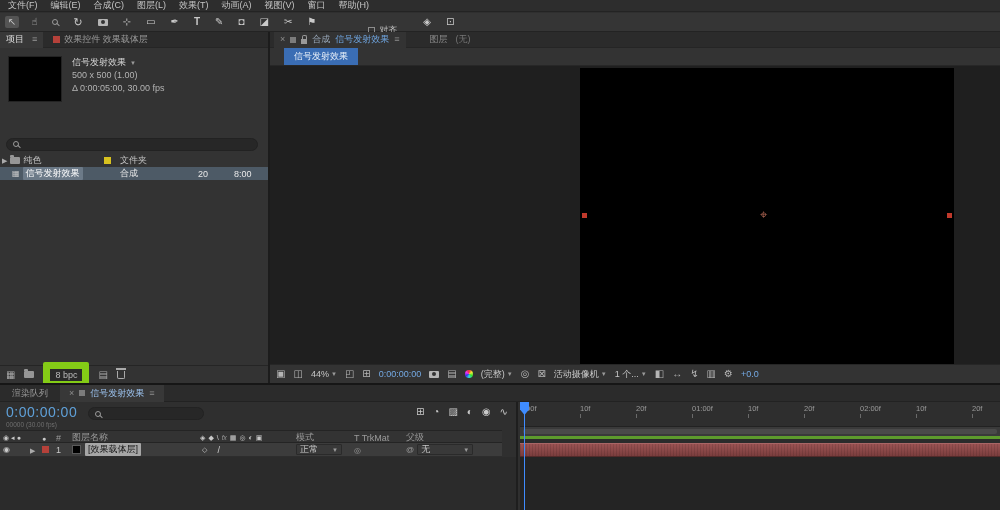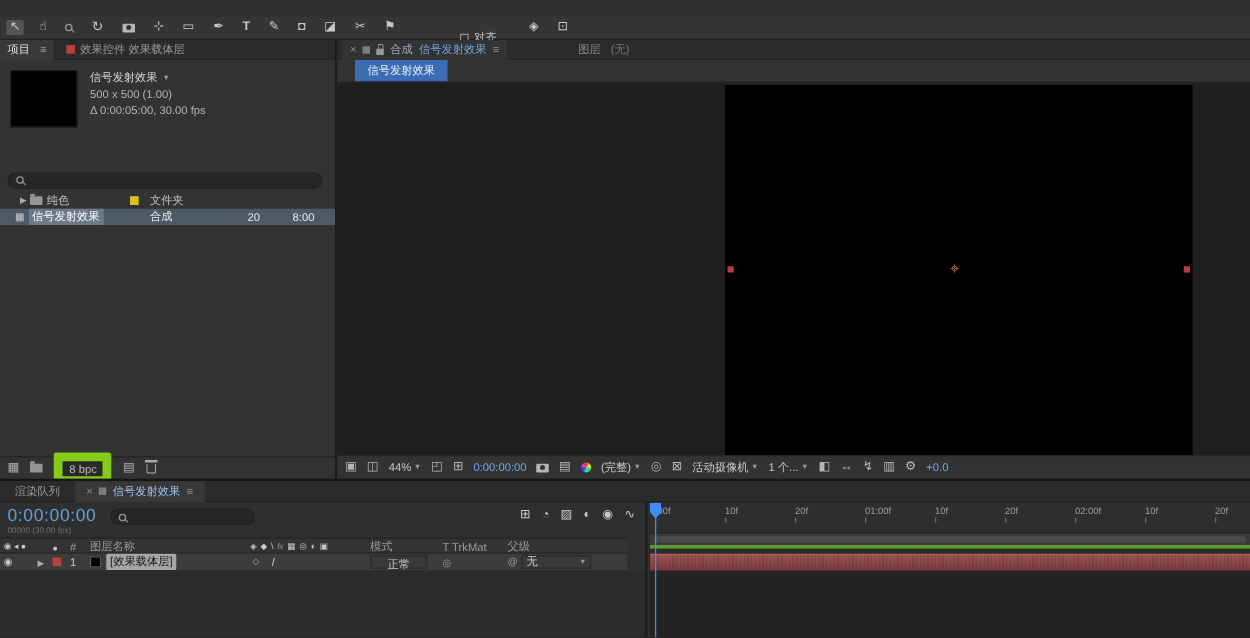--- a/index.html
+++ b/index.html
@@ -28,20 +28,31 @@
 .rmark{position:absolute;top:2px;color:#9a9a9a;font-size:7.5px;}
 .rmark::after{content:'';display:block;width:1px;height:4px;background:#6a6a6a;margin-top:1px;}
 .selbox{background:#a6a6a6;color:#151515;padding:0 3px;border-radius:1px;}
 .ddbox{background:#393939;border:1px solid #2a2a2a;border-radius:1px;padding:0 3px;display:inline-flex;align-items:center;height:11px;}
 </style>
 </head>
 <body>
 
 <div id="app">
 
+  <div class="abs row" style="left:0;top:0;width:1000px;height:12px;background:#2d2d2d;border-bottom:1px solid #232323;padding-left:8px;gap:13px;color:#c4c4c4;">
+    <span>文件(F)</span>
+    <span>编辑(E)</span>
+    <span>合成(C)</span>
+    <span>图层(L)</span>
+    <span>效果(T)</span>
+    <span>动画(A)</span>
+    <span>视图(V)</span>
+    <span>窗口</span>
+    <span>帮助(H)</span>
+  </div>
 
   <div class="abs row" style="left:0;top:13px;width:1000px;height:19px;background:#353535;border-bottom:1px solid #232323;padding-left:5px;gap:9px;">
     <span class="tool active">
         <span class="ic" style="font-size:10px;">↖</span>
       </span>
     <span class="tool">
         <span class="ic" style="font-size:10px;">☝</span>
       </span>
     <span class="tool">
         <span class="mag"></span>
@@ -112,21 +123,21 @@
         <div style="color:#b3b3b3;">500 x 500 (1.00)</div>
         <div style="color:#b3b3b3;">Δ 0:00:05:00, 30.00 fps</div>
       </div>
     </div>
     <div class="row" style="height:20px;padding:0 6px;">
       <div class="row" style="width:252px;height:13px;background:#272727;border:1px solid #222;border-radius:7px;padding:0 6px;gap:4px;">
         <span class="mag"></span>
       </div>
     </div>
     <div class="pj-grid" style="color:#c2c2c2;">
-      <div class="row" style="padding-left:16px;gap:3px;">
+      <div class="row" style="padding-left:2px;gap:3px;">
         <span class="ic" style="font-size:7px;color:#aaa;">▶</span>
         <span class="folder"></span>
         <span>纯色</span>
       </div>
       <div><span class="chip" style="width:7px;height:7px;background:#d8c21f;"></span></div>
       <div>文件夹</div>
       <div></div>
       <div></div>
       <div></div>
     </div>
@@ -153,21 +164,21 @@
   <div class="abs" style="left:270px;top:32px;width:730px;height:351px;background:#333;">
     <div class="row" style="height:16px;background:#2b2b2b;border-bottom:1px solid #252525;padding-left:4px;">
       <div class="row" style="height:16px;background:#333;padding:0 6px;gap:5px;">
         <span class="ic" style="color:#8d8d8d;">×</span>
         <span class="chip" style="width:6px;height:6px;background:#7c7c7c;"></span>
         <span class="lock"></span>
         <span style="color:#98a7b8;">合成</span>
         <span style="color:#6fa5e0;">信号发射效果</span>
         <span class="ic" style="color:#8d8d8d;">≡</span>
       </div>
-      <div class="row" style="margin-left:57px;gap:8px;color:#8a8a8a;">
+      <div class="row" style="margin-left:24px;gap:8px;color:#8a8a8a;">
         <span>图层</span>
         <span style="color:#767676;">(无)</span>
       </div>
     </div>
     <div class="row" style="height:18px;background:#333;border-bottom:1px solid #272727;padding-left:14px;">
       <span style="background:#3a6db4;color:#eaf1fa;padding:2px 10px;">信号发射效果</span>
     </div>
     <div style="position:relative;height:298px;background:#1f1f1f;overflow:hidden;">
       <div class="abs" style="left:310px;top:2px;width:374px;height:296px;background:#000;"></div>
       <span class="abs ic" style="left:490px;top:142px;color:#a8614f;font-size:13px;">⌖</span>
@@ -270,21 +281,21 @@
           <div><span class="chip" style="width:7px;height:7px;background:#b5413a;"></span></div>
           <div style="color:#c9c9c9;">1</div>
           <div class="row" style="gap:4px;">
             <span class="chip" style="width:9px;height:9px;background:#000;border:1px solid #5a5a5a;"></span>
             <span class="selbox">[效果载体层]</span>
           </div>
           <div class="row" style="gap:10px;padding-left:2px;">
             <span class="ic" style="font-size:7px;color:#bbb;">◇</span>
             <span style="color:#ccc;">/</span>
           </div>
-          <div><span class="ddbox" style="width:46px;justify-content:space-between;flex-direction:column;">
+          <div><span class="ddbox" style="width:46px;justify-content:space-between;">
                 <span>正常</span>
                 <span class="dd">▼</span>
               </span></div>
           <div><span class="ic" style="font-size:8px;color:#999;">◎</span></div>
           <div class="row" style="gap:3px;">
             <span class="ic" style="font-size:8px;color:#999;">@</span>
             <span class="ddbox" style="width:56px;justify-content:space-between;">
                 <span>无</span>
                 <span class="dd">▼</span>
               </span>

